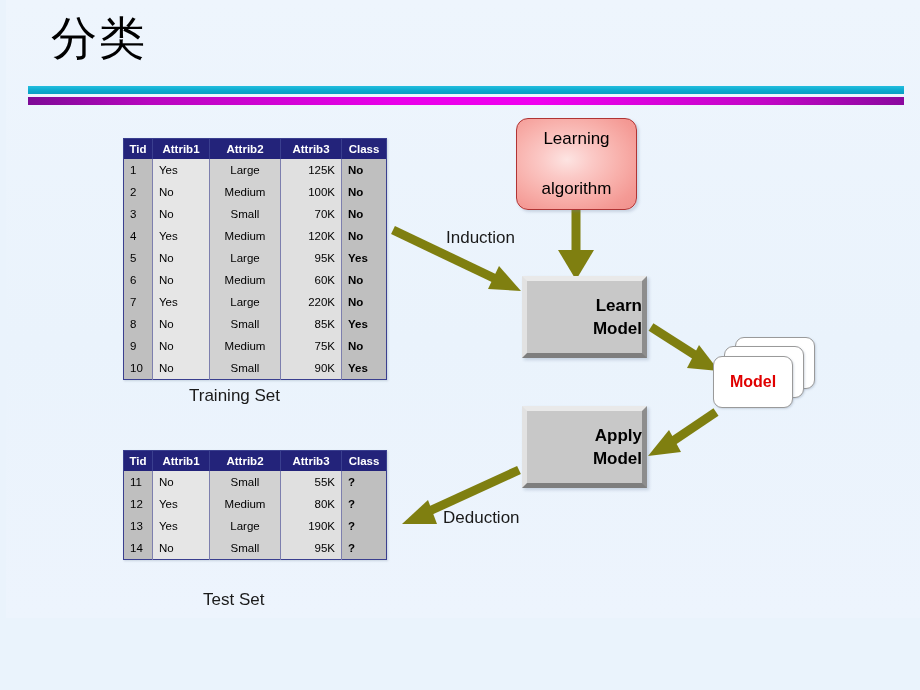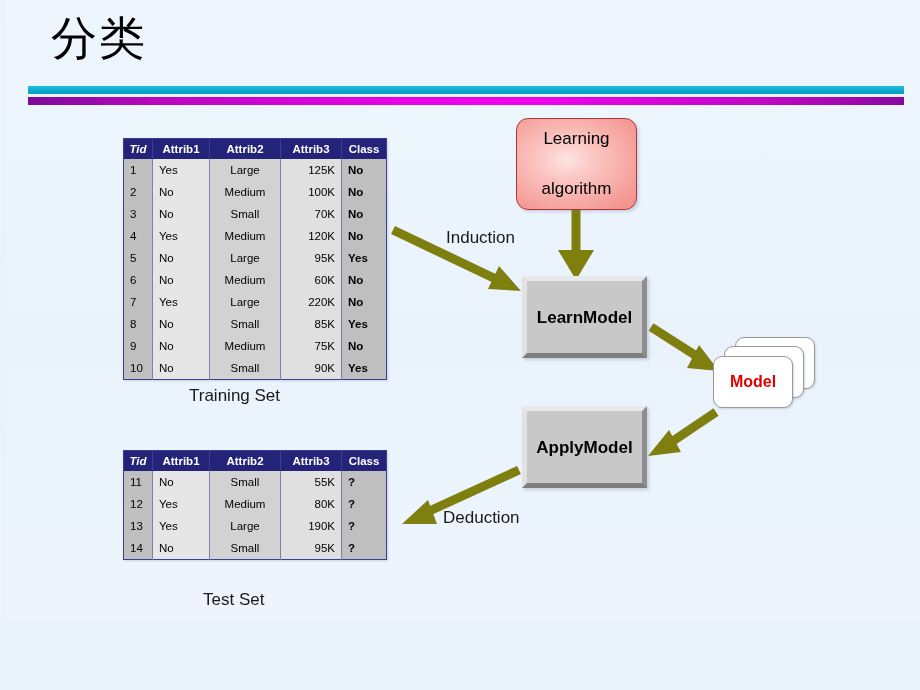--- a/index.html
+++ b/index.html
@@ -66,21 +66,21 @@
     background: #23237a;
     color: #ffffff;
     font-weight: bold;
     font-size: 11.5px;
     text-align: center;
     padding: 4px 2px 4px 2px;
     border: none;
     border-right: 1px solid #3a3f8f;
   }
   .data-table th:last-child { border-right: none; }
-  .data-table th.tid-head { font-style: italic; }
+  .data-table th.tid-head { }
   .data-table td {
     padding: 4px 6px 4px 6px;
     border-right: 1px solid #7d7fae;
     color: #000000;
     height: 14px;
   }
   .data-table td:last-child { border-right: none; }
   .col-tid {
     background: #bfbfbf;
     text-align: left;
@@ -136,23 +136,23 @@
     position: absolute;
     width: 115px;
     height: 72px;
     background: #c8c8c8;
     border-top: 5px solid #e9e9e9;
     border-left: 5px solid #e2e2e2;
     border-right: 5px solid #8d8d8d;
     border-bottom: 5px solid #7e7e7e;
     box-shadow: 2px 2px 3px rgba(110,130,160,0.3);
     display: flex;
-    align-items: center;
+    align-items: flex-end;
     justify-content: center;
-    flex-direction: row;
+    flex-direction: column;
     font-size: 17px;
     font-weight: bold;
     color: #000000;
     line-height: 23px;
     text-align: center;
   }
   #learn-model { left: 516px; top: 276px; }
   #apply-model { left: 516px; top: 406px; }
 
   

